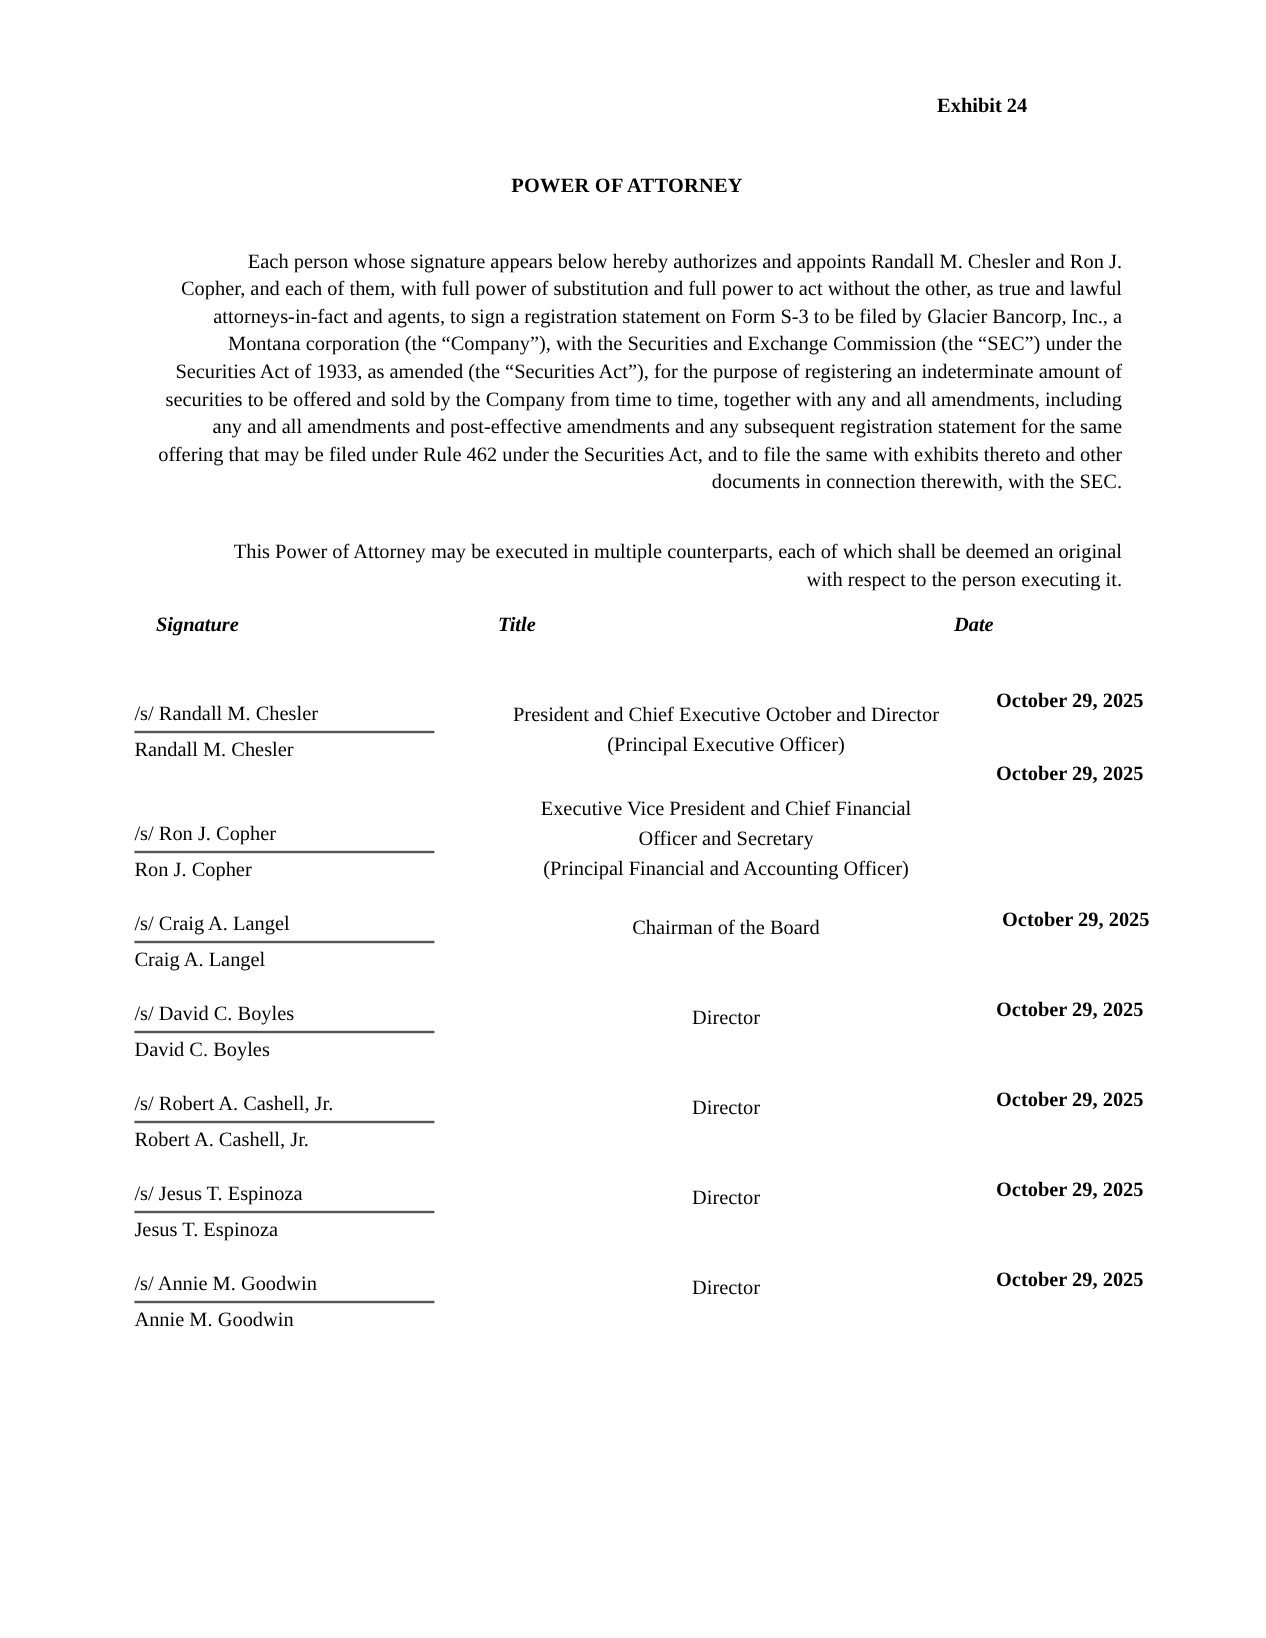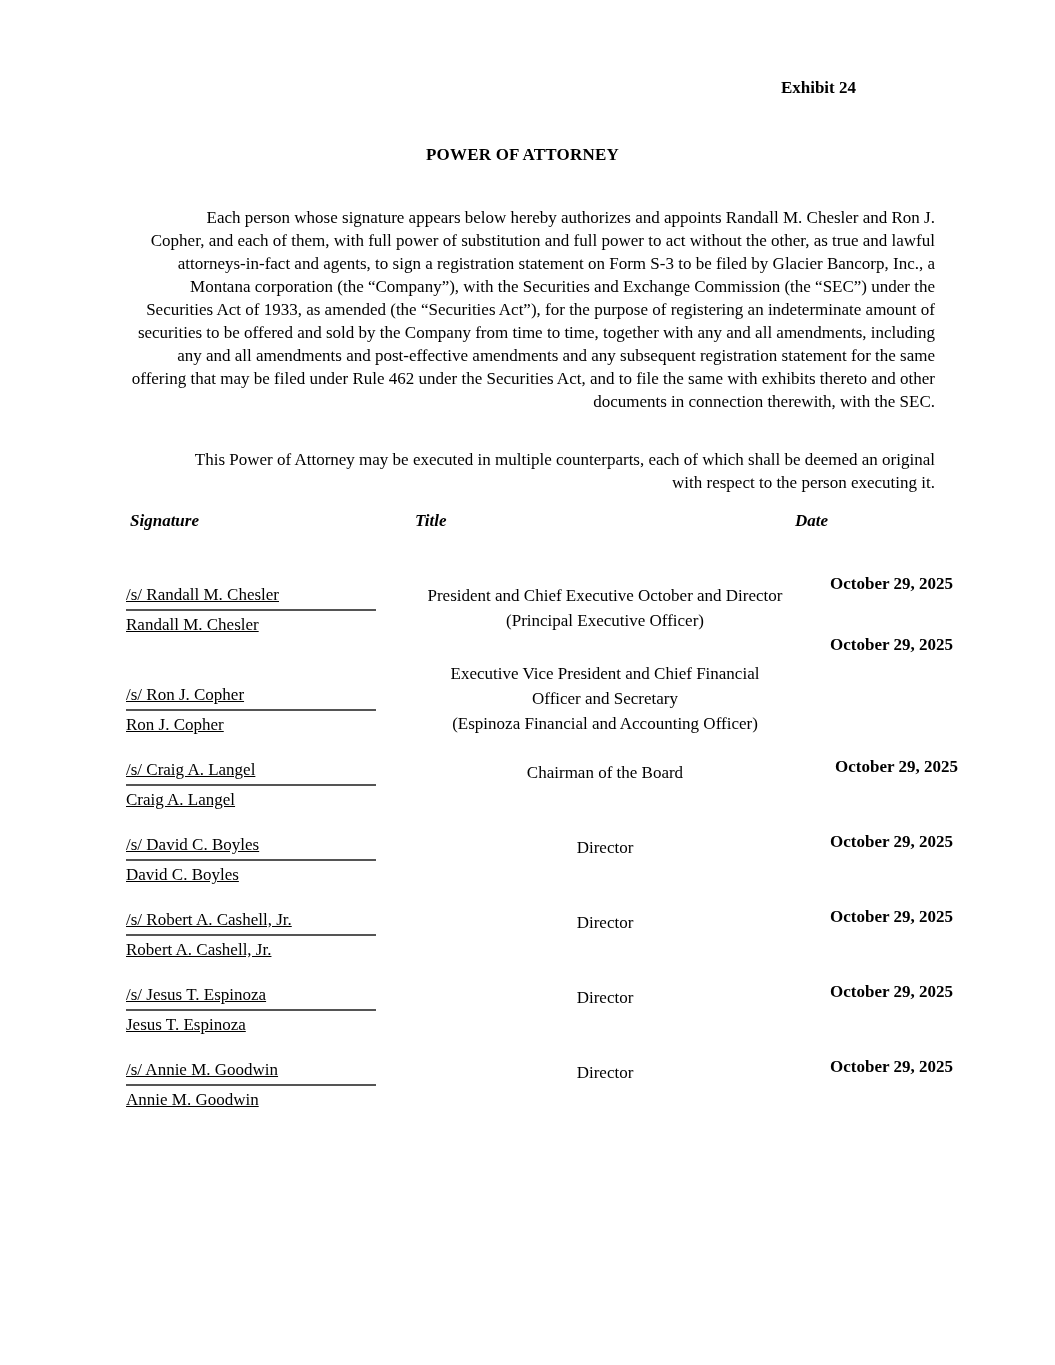--- a/index.html
+++ b/index.html
@@ -53,21 +53,21 @@
 
   .sig-row { position: absolute; left: 0; width: 1055px; }
   .row-1 { top: 574px; }
   .row-2 { top: 635px; }
   .row-3 { top: 757px; }
   .row-4 { top: 832px; }
   .row-5 { top: 907px; }
   .row-6 { top: 982px; }
   .row-7 { top: 1057px; }
 
-  .sig-cell { position: absolute; left: 126px; width: 250px; text-decoration: underline; }
+  .sig-cell { position: absolute; left: 112px; width: 250px; }
   .sig-line {
     border-bottom: 2px solid #555555;
     padding-bottom: 4px;
     white-space: nowrap;
   }
   .signer-name { margin-top: 4px; }
   .title-cell {
     position: absolute;
     left: 415px;
     width: 380px;
@@ -123,21 +123,21 @@
     <div class="date-cell">October 29, 2025</div>
   </div>
       <div class="sig-row row-2">
     <div class="sig-cell">
       <div class="sig-line">/s/ Ron J. Copher</div>
       <div class="signer-name">Ron J. Copher</div>
     </div>
     <div class="title-cell">
           <div class="title-line">Executive Vice President and Chief Financial</div>
           <div class="title-line">Officer and Secretary</div>
-          <div class="title-line">(Espinoza Financial and Accounting Officer)</div>
+          <div class="title-line">(Principal Financial and Accounting Officer)</div>
         </div>
     <div class="date-cell">October 29, 2025</div>
   </div>
       <div class="sig-row row-3 row-simple">
     <div class="sig-cell">
       <div class="sig-line">/s/ Craig A. Langel</div>
       <div class="signer-name">Craig A. Langel</div>
     </div>
     <div class="title-cell">
           <div class="title-line">Chairman of the Board</div>

